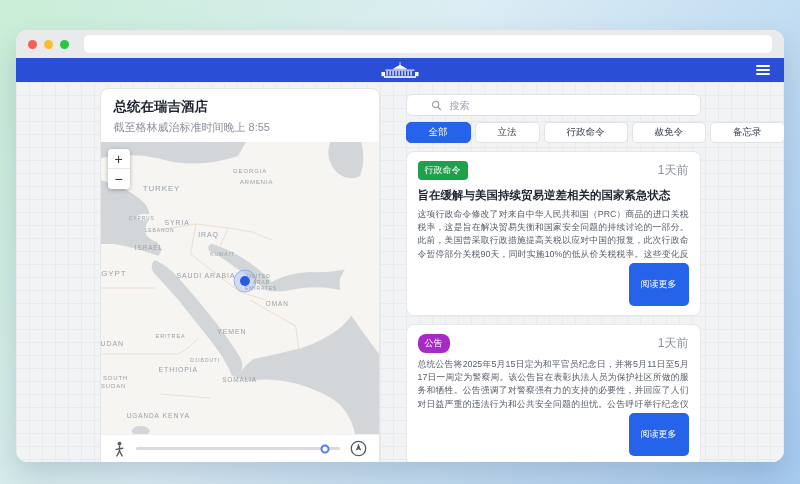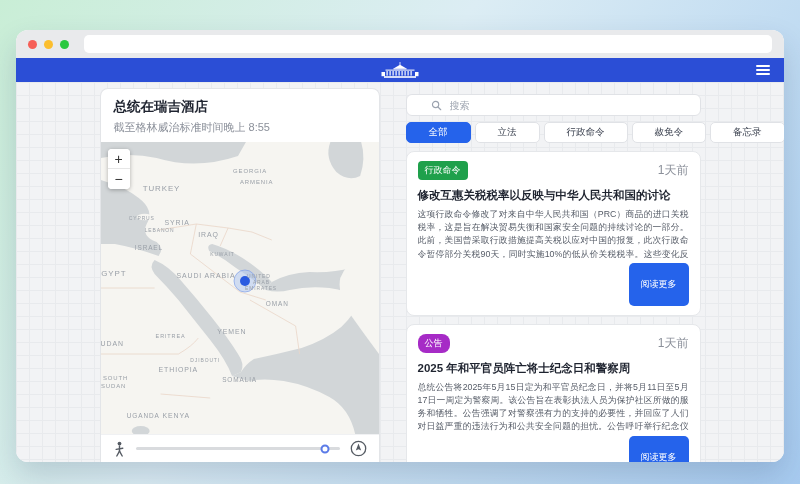--- a/index.html
+++ b/index.html
@@ -216,31 +216,30 @@
         <button class="tab">暂停</button>
       </div>
 
       <div class="cards">
 
         <article class="card">
           <div class="card-top">
             <span class="badge" style="background: rgb(31, 160, 75);">行政命令</span>
             <span class="time">1天前</span>
           </div>
-          <div class="card-title">修改互惠关税税率以反映与中华人民共和国的讨论</div>
+          <div class="card-title">旨在缓解与美国持续贸易逆差相关的国家紧急状态</div>
           <div class="card-body">这项行政命令修改了对来自中华人民共和国（PRC）商品的进口关税税率，这是旨在解决贸易失衡和国家安全问题的持续讨论的一部分。此前，美国曾采取行政措施提高关税以应对中国的报复，此次行政命令暂停部分关税90天，同时实施10%的低从价关税税率。这些变化反映了美国与中国建立更加互惠的贸易关系的潜在转变，旨在缓解与美国持续贸易逆差相关的国家紧急状态。</div>
           <button class="read-more">阅读更多</button>
         </article>
 
         <article class="card">
           <div class="card-top">
             <span class="badge" style="background: rgb(166, 43, 198); border-radius: 8px;">公告</span>
             <span class="time">1天前</span>
           </div>
-          <div class="card-title">2025 年和平官员阵亡将士纪念日和警察周</div>
           <div class="card-body">总统公告将2025年5月15日定为和平官员纪念日，并将5月11日至5月17日一周定为警察周。该公告旨在表彰执法人员为保护社区所做的服务和牺牲。公告强调了对警察强有力的支持的必要性，并回应了人们对日益严重的违法行为和公共安全问题的担忧。公告呼吁举行纪念仪式，并鼓励各州降半旗悼念殉职警察，重申对执法和社区安全的承诺。</div>
           <button class="read-more">阅读更多</button>
         </article>
 
       </div>
     </section>
 
   </div>
 </div>
 

